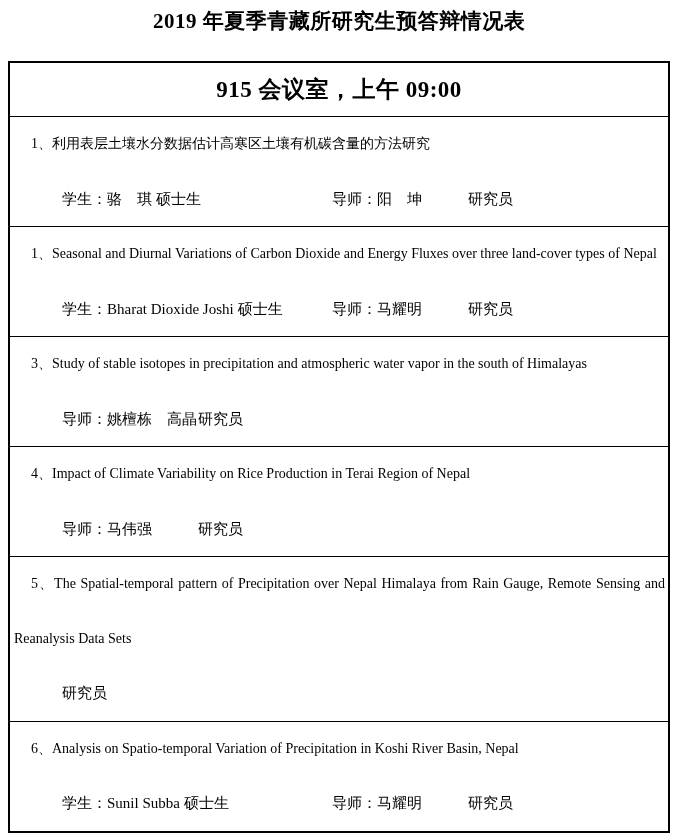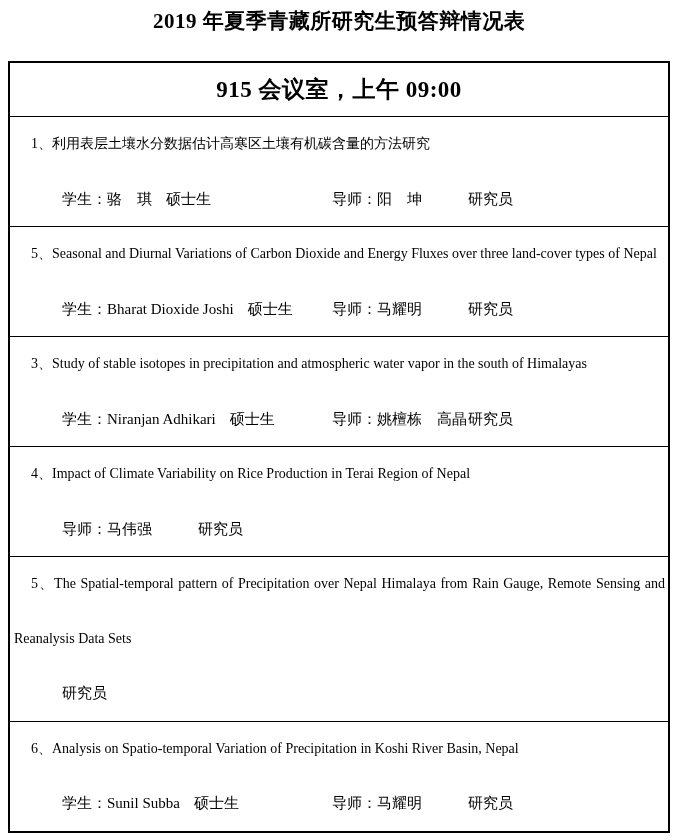--- a/index.html
+++ b/index.html
@@ -61,43 +61,43 @@
   }
   .seg-student {
     display: inline-block;
     min-width: 270px;
   }
   .seg-advisor {
     display: inline-block;
     min-width: 136px;
   }
   .degree {
-    margin-left: 14px;
+    margin-left: 4px;
   }
 </style>
 </head>
 <body>
 
 <div class="page">
   <h1 class="doc-title">2019 年夏季青藏所研究生预答辩情况表</h1>
 
   <div class="schedule-table">
     <div class="header-row">915 会议室，上午 09:00</div>
 
   <div class="row">
     <p class="topic">1、利用表层土壤水分数据估计高寒区土壤有机碳含量的方法研究</p>
     <p class="people"><span class="seg-student"><span>学生：</span><span>骆　琪</span><span class="degree">硕士生</span></span><span class="seg-advisor"><span>导师：</span><span>阳　坤</span></span><span>研究员</span></p>
   </div>
       <div class="row">
-    <p class="topic">5、Seasonal and Diurnal Variations of Carbon Dioxide and Energy Fluxes over three land-cover types of Nepal</p>
+    <p class="topic">1、Seasonal and Diurnal Variations of Carbon Dioxide and Energy Fluxes over three land-cover types of Nepal</p>
     <p class="people"><span class="seg-student"><span>学生：</span><span>Bharat Dioxide Joshi</span><span class="degree">硕士生</span></span><span class="seg-advisor"><span>导师：</span><span>马耀明</span></span><span>研究员</span></p>
   </div>
       <div class="row">
     <p class="topic">3、Study of stable isotopes in precipitation and atmospheric water vapor in the south of Himalayas</p>
-    <p class="people"><span class="seg-student"><span>学生：</span><span>Niranjan Adhikari</span><span class="degree">硕士生</span></span><span class="seg-advisor"><span>导师：</span><span>姚檀栋　高晶</span></span><span>研究员</span></p>
+    <p class="people"><span class="seg-advisor"><span>导师：</span><span>姚檀栋　高晶</span></span><span>研究员</span></p>
   </div>
       <div class="row">
     <p class="topic">4、Impact of Climate Variability on Rice Production in Terai Region of Nepal</p>
     <p class="people"><span class="seg-advisor"><span>导师：</span><span>马伟强</span></span><span>研究员</span></p>
   </div>
       <div class="row">
     <p class="topic">5、The Spatial-temporal pattern of Precipitation over Nepal Himalaya from Rain Gauge, Remote Sensing and Reanalysis Data Sets</p>
     <p class="people"><span>研究员</span></p>
   </div>
       <div class="row">

